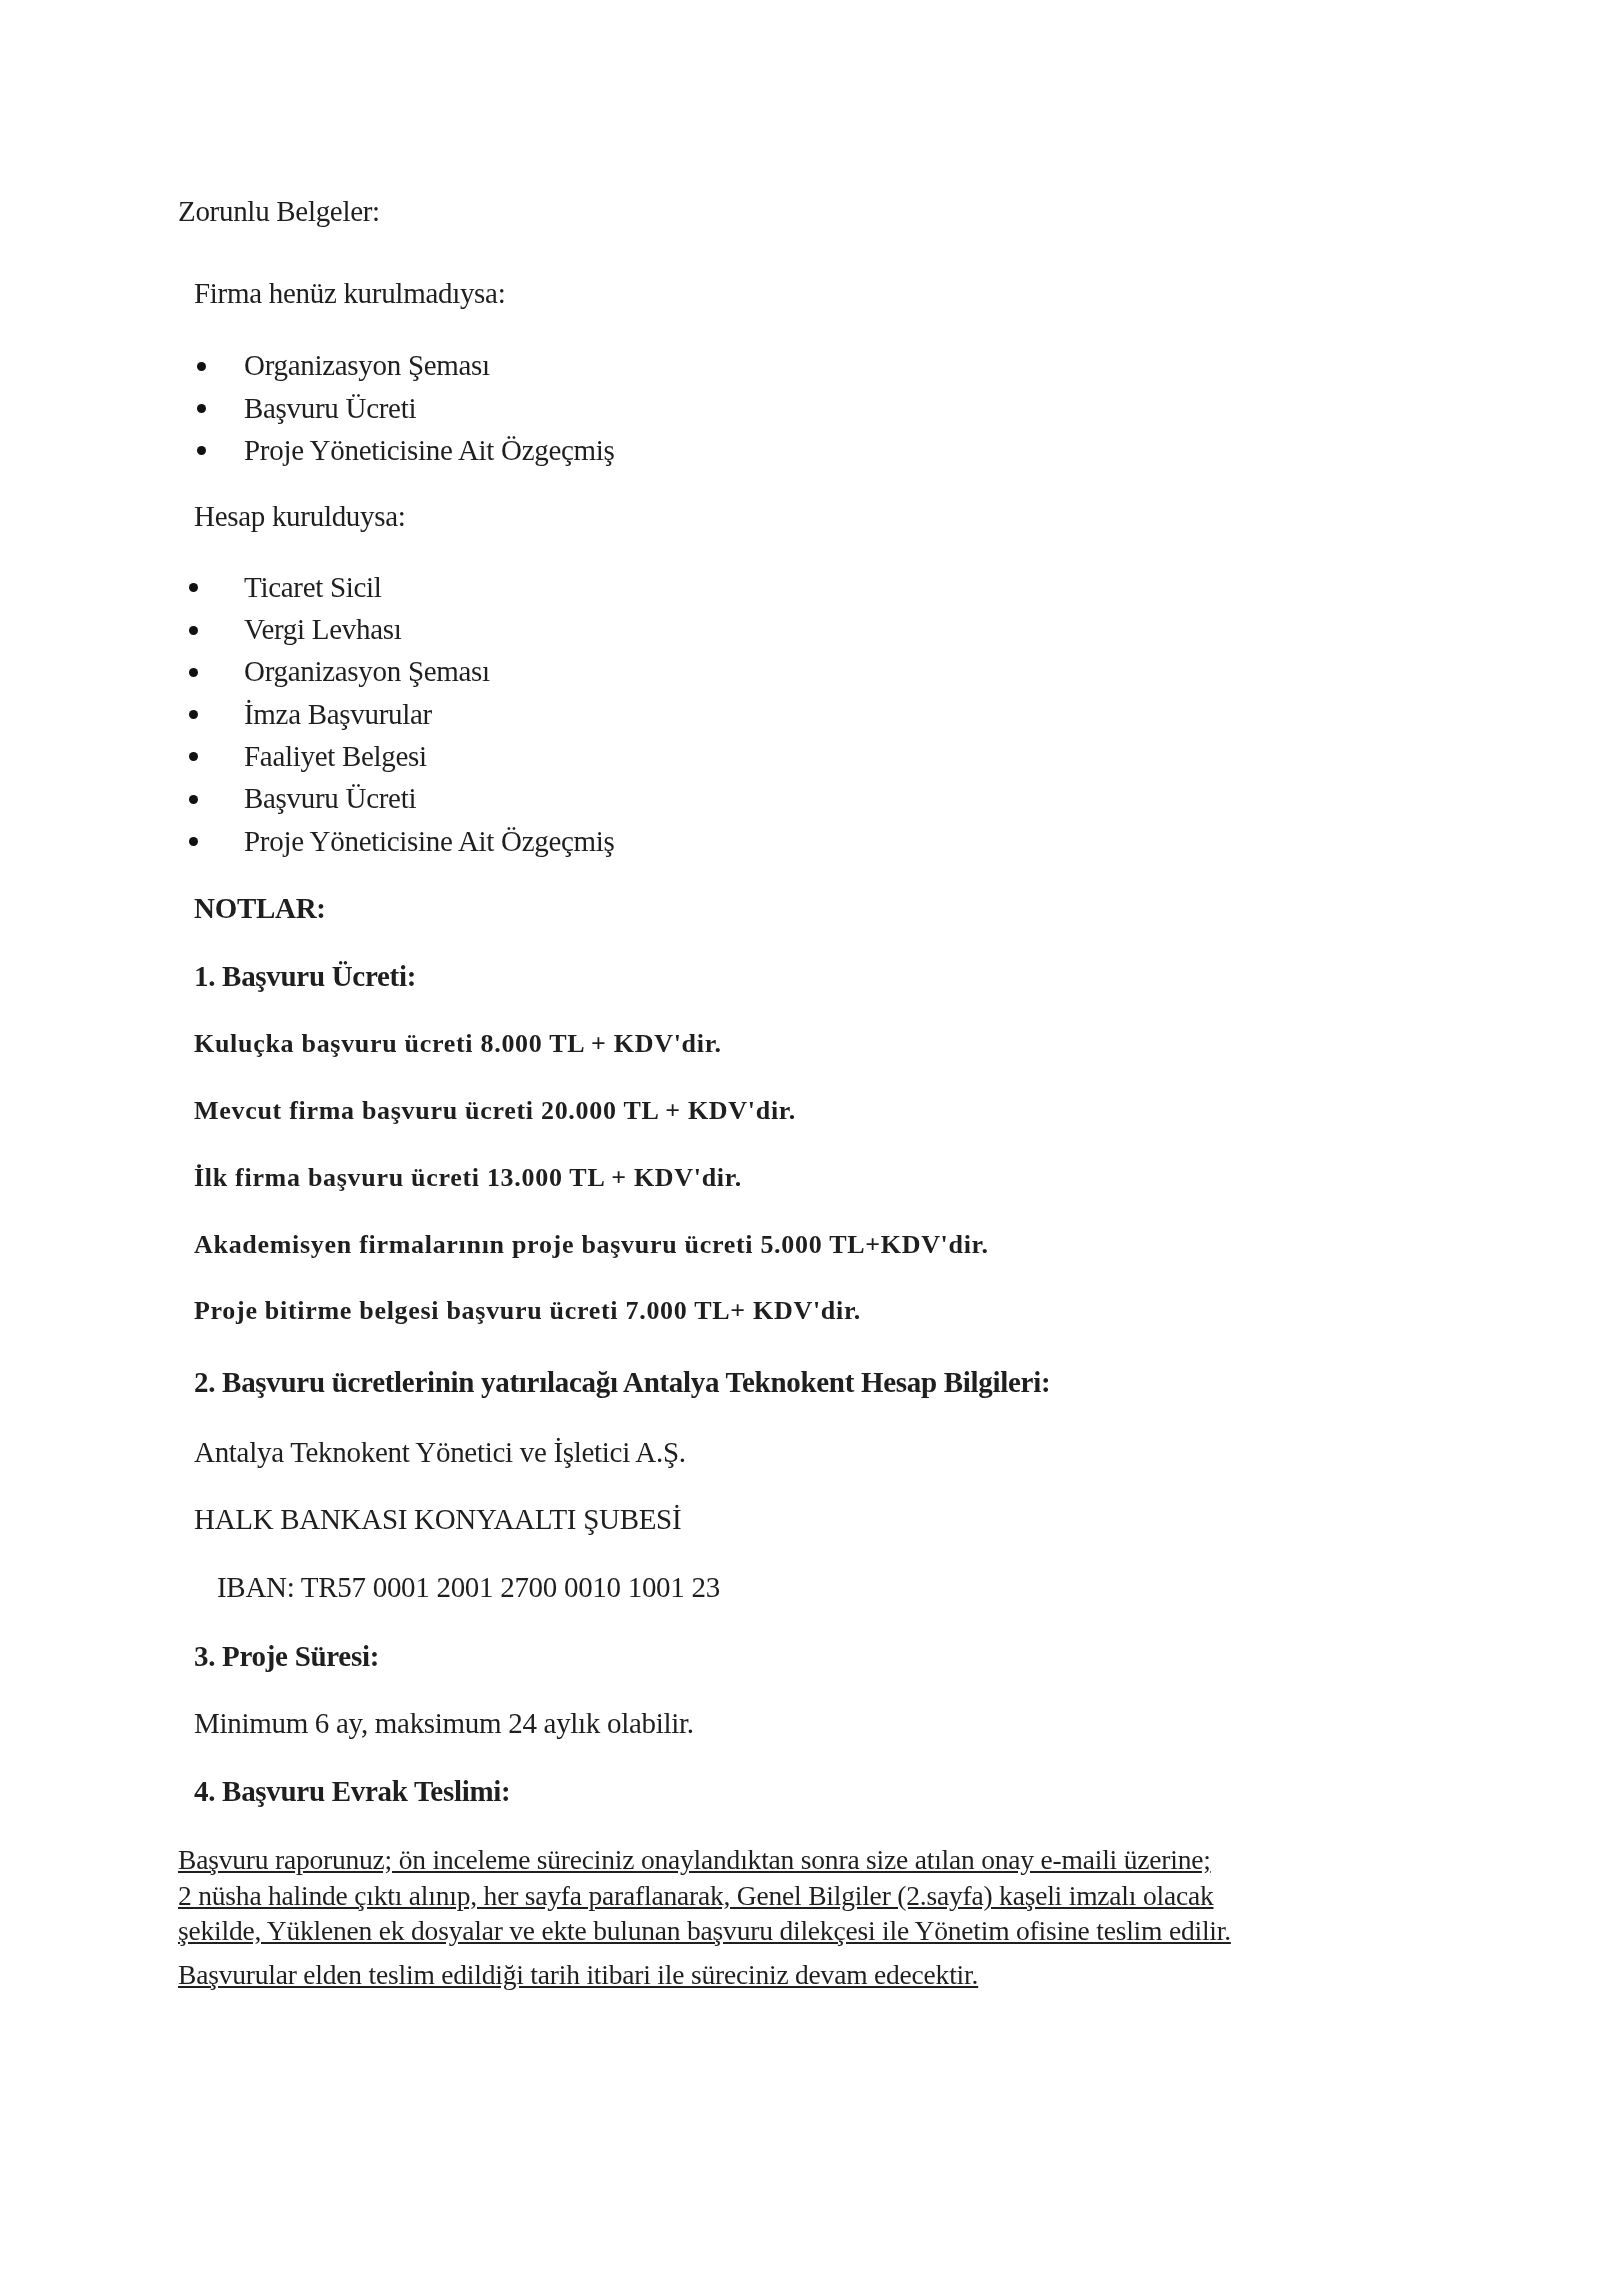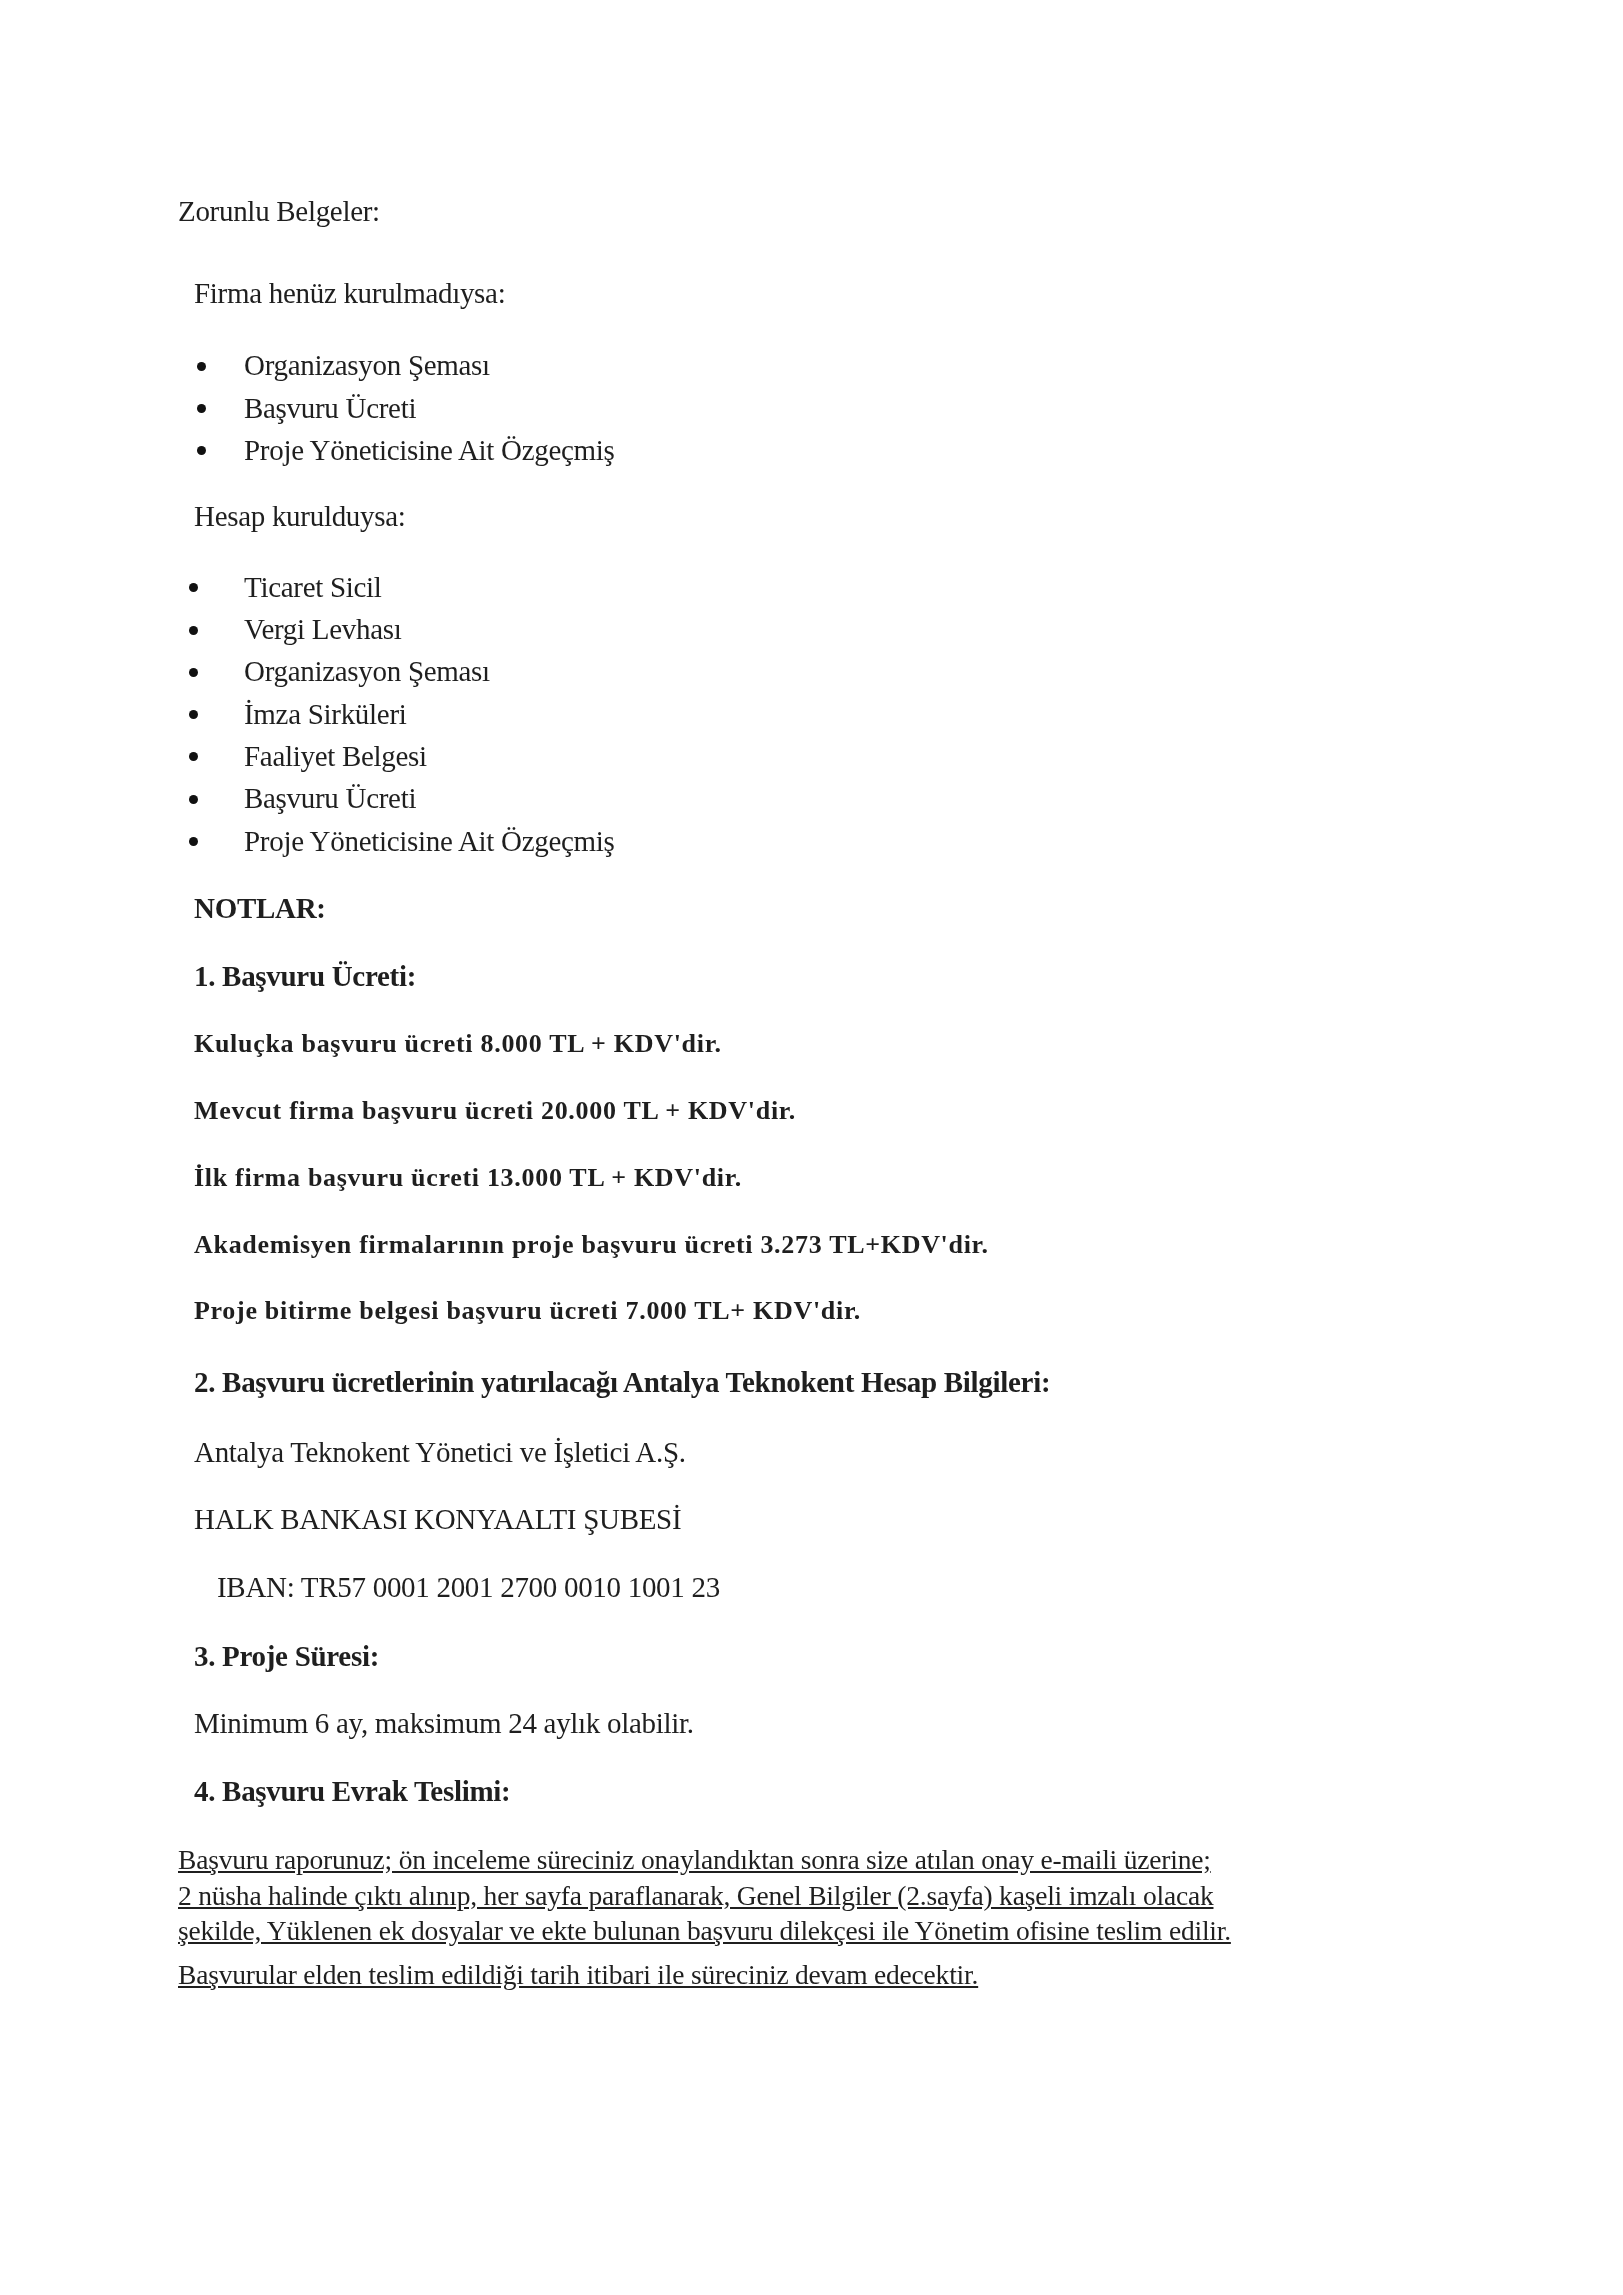--- a/index.html
+++ b/index.html
@@ -47,21 +47,21 @@
     <div>
       <span class="bullet" style="left:189px; top:626px;"></span>
       <span class="abs t" style="left:244px; top:612px;">Vergi Levhası</span>
     </div>
     <div>
       <span class="bullet" style="left:189px; top:668px;"></span>
       <span class="abs t" style="left:244px; top:654px;">Organizasyon Şeması</span>
     </div>
     <div>
       <span class="bullet" style="left:189px; top:710px;"></span>
-      <span class="abs t" style="left:244px; top:697px;">İmza Sirküleri</span>
+      <span class="abs t" style="left:244px; top:697px;">İmza Başvurular</span>
     </div>
     <div>
       <span class="bullet" style="left:189px; top:752px;"></span>
       <span class="abs t" style="left:244px; top:739px;">Faaliyet Belgesi</span>
     </div>
     <div>
       <span class="bullet" style="left:189px; top:795px;"></span>
       <span class="abs t" style="left:244px; top:781px;">Başvuru Ücreti</span>
     </div>
     <div>
@@ -70,21 +70,21 @@
     </div>
   </div>
 
   <div class="abs t b" style="left:194px; top:891px;text-align:right;">NOTLAR:</div>
 
   <div class="abs t b" style="left:194px; top:959px;">1. Başvuru Ücreti:</div>
   <div>
     <div class="abs fee" style="left:194px; top:1027px;">Kuluçka başvuru ücreti 8.000 TL + KDV'dir.</div>
     <div class="abs fee" style="left:194px; top:1094px;">Mevcut firma başvuru ücreti 20.000 TL + KDV'dir.</div>
     <div class="abs fee" style="left:194px; top:1161px;">İlk firma başvuru ücreti 13.000 TL + KDV'dir.</div>
-    <div class="abs fee" style="left:194px; top:1228px;">Akademisyen firmalarının proje başvuru ücreti 3.273 TL+KDV'dir.</div>
+    <div class="abs fee" style="left:194px; top:1228px;">Akademisyen firmalarının proje başvuru ücreti 5.000 TL+KDV'dir.</div>
     <div class="abs fee" style="left:194px; top:1294px;">Proje bitirme belgesi başvuru ücreti 7.000 TL+ KDV'dir.</div>
   </div>
 
   <div class="abs t b" style="left:194px; top:1365px;">2. Başvuru ücretlerinin yatırılacağı Antalya Teknokent Hesap Bilgileri:</div>
   <div class="abs t" style="left:194px; top:1435px;">Antalya Teknokent Yönetici ve İşletici A.Ş.</div>
   <div class="abs t" style="left:194px; top:1502px;">HALK BANKASI KONYAALTI ŞUBESİ</div>
   <div class="abs t" style="left:194px; top:1570px;margin-left:23px;">IBAN: TR57 0001 2001 2700 0010 1001 23</div>
 
   <div class="abs t b" style="left:194px; top:1639px;">3. Proje Süresi:</div>
   <div class="abs t" style="left:194px; top:1706px;">Minimum 6 ay, maksimum 24 aylık olabilir.</div>

